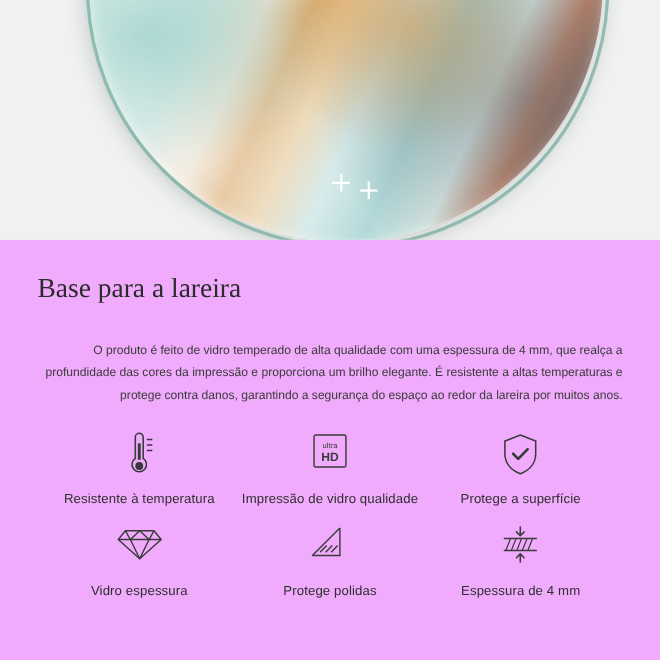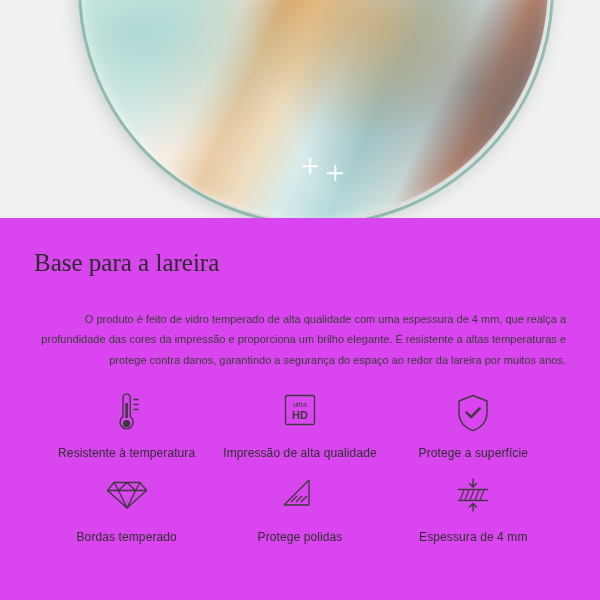--- a/index.html
+++ b/index.html
@@ -10,21 +10,21 @@
     width: 600px;
     height: 600px;
     background: #ffffff;
     font-family: "Liberation Sans", sans-serif;
     overflow: hidden;
   }
   .page {
     position: relative;
     width: 600px;
     height: 600px;
-    background: #d946ef;
+    background: #f0abfc;
     overflow: hidden;
   }
 
   
   .hero {
     position: relative;
     width: 600px;
     height: 218px;
     background: #f1f2f2;
     overflow: hidden;
@@ -190,21 +190,21 @@
       </div>
 
       <div class="feature">
         <div class="feature-icon">
           <svg width="40" height="38" viewBox="0 0 40 38">
             <rect x="5.5" y="3.5" width="29" height="29" rx="1.5" fill="none" stroke="#3a3a3a" stroke-width="1.3"></rect>
             <text x="20" y="15" text-anchor="middle" font-family="Liberation Sans, sans-serif" font-size="7" fill="#3a3a3a">ultra</text>
             <text x="20" y="27" text-anchor="middle" font-family="Liberation Sans, sans-serif" font-size="11" font-weight="bold" fill="#3a3a3a">HD</text>
           </svg>
         </div>
-        <div class="feature-label">Impressão de alta qualidade</div>
+        <div class="feature-label">Impressão de vidro qualidade</div>
       </div>
 
       <div class="feature">
         <div class="feature-icon">
           <svg width="38" height="42" viewBox="0 0 38 42">
             <path d="M19 3.5 33 9v11.5c0 9-6.2 15.2-14 18.2C11.2 35.7 5 29.5 5 20.5V9z" fill="none" stroke="#3a3a3a" stroke-width="1.4"></path>
             <path d="M12.5 20.5l4.6 4.6 8.6-8.8" fill="none" stroke="#3a3a3a" stroke-width="2.4" stroke-linecap="round" stroke-linejoin="round"></path>
           </svg>
         </div>
         <div class="feature-label">Protege a superfície</div>
@@ -212,21 +212,21 @@
 
       <div class="feature">
         <div class="feature-icon">
           <svg width="42" height="36" viewBox="0 0 42 36" fill="none" stroke="#3a3a3a" stroke-width="1.3" stroke-linejoin="round">
             <path d="M8 6.5h26l6.5 8L21 32 1.5 14.5z"></path>
             <path d="M1.5 14.5h39"></path>
             <path d="M8 6.5l4.5 8L21 32l8.5-17.5L34 6.5"></path>
             <path d="M12.5 14.5 21 6.5l8.5 8"></path>
           </svg>
         </div>
-        <div class="feature-label">Bordas temperado</div>
+        <div class="feature-label">Vidro espessura</div>
       </div>
 
       <div class="feature">
         <div class="feature-icon">
           <svg width="40" height="34" viewBox="0 0 40 34" fill="none" stroke="#3a3a3a" stroke-width="1.3">
             <path d="M4 29 29 4"></path>
             <path d="M4 29h25V4"></path>
             <path d="M11 26l6-6M16 26l6-6M21 26l6-6"></path>
           </svg>
         </div>

